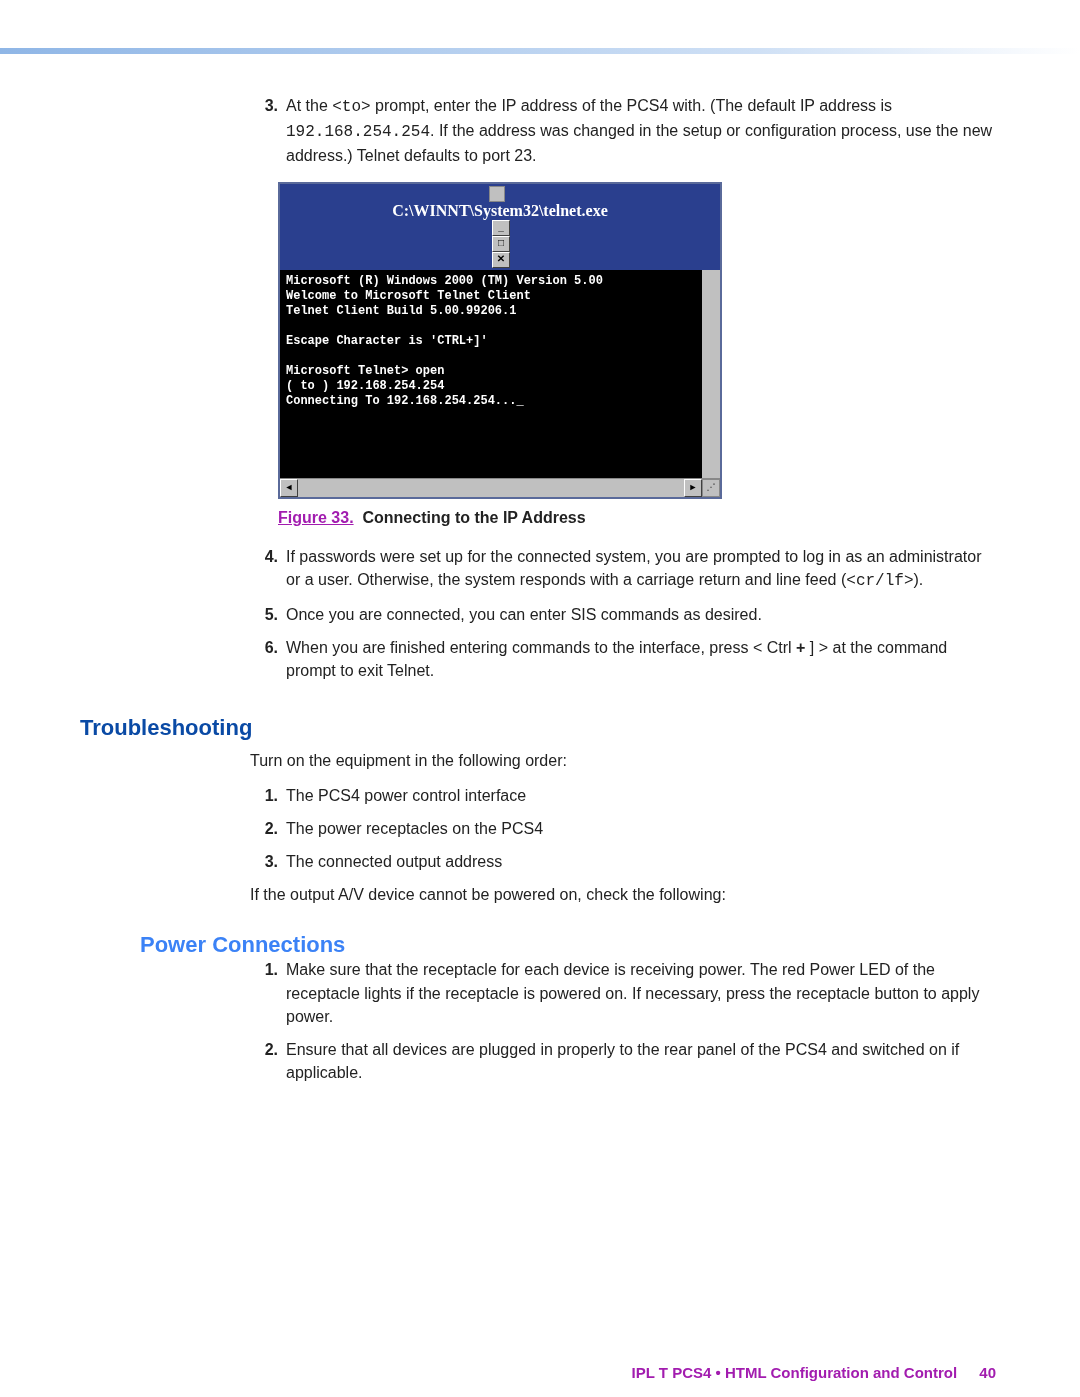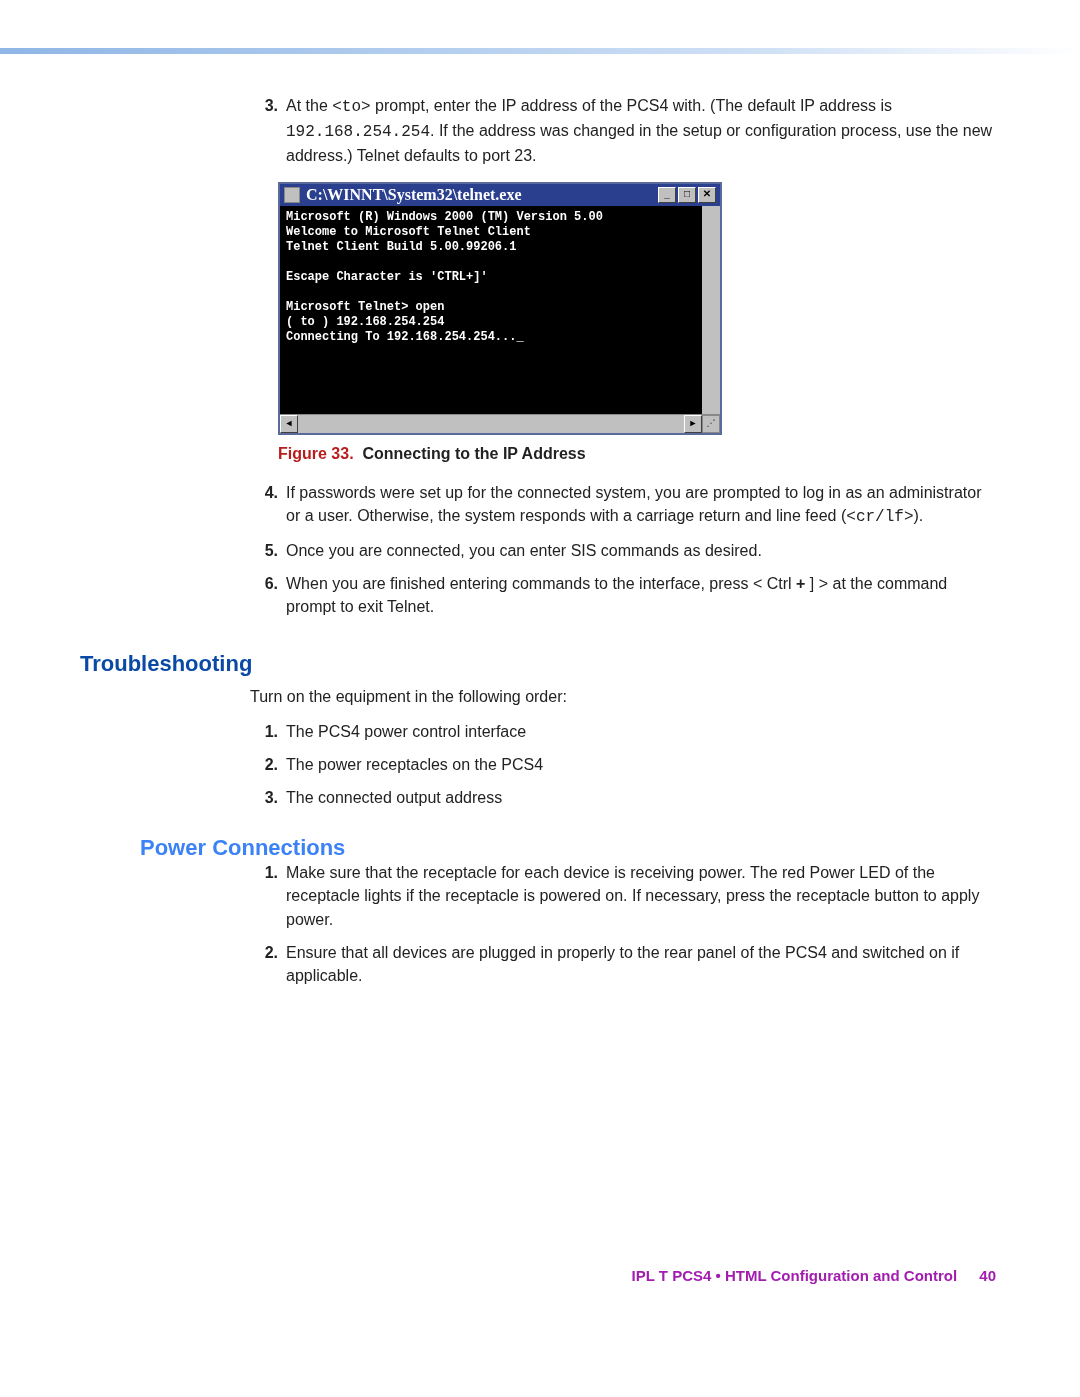--- a/index.html
+++ b/index.html
@@ -49,20 +49,21 @@
   }
   .telnet-title {
     background: #2a3f8e;
     color: #fff;
     font-family: "Times New Roman", serif;
     font-weight: bold;
     font-size: 16px;
     padding: 2px 4px;
     display: flex;
     align-items: center;
+    flex-direction: column;
   }
   .telnet-title .icon {
     width: 14px;
     height: 14px;
     background: #c0c0c0;
     margin-right: 6px;
     display: inline-block;
     border: 1px solid #888;
   }
   .telnet-title .spacer { flex:1; }
@@ -103,21 +104,21 @@
     width:16px; height:16px;
     background:#c0c0c0;
     border:1px solid #fff;
     border-right-color:#404040; border-bottom-color:#404040;
     font-size:9px; text-align:center; line-height:14px; color:#000;
   }
   .caption {
     font-weight: bold;
     margin: 10px 0 18px 0;
   }
-  .caption .fig { color:#b91c1c; }
+  .caption .fig { color:#a21caf;text-decoration:underline; }
   h1.sec {
     color: #0a4aa5;
     font-size: 22px;
     font-weight: bold;
     margin: 32px 0 8px 0;
   }
   h2.sub {
     color: #3b82f6;
     font-size: 22px;
     font-weight: bold;
@@ -216,20 +217,21 @@
     </div>
     <div class="num-item">
       <div class="num">2.</div>
       <div class="txt">The power receptacles on the PCS4</div>
     </div>
     <div class="num-item">
       <div class="num">3.</div>
       <div class="txt">The connected output address</div>
     </div>
 
+    <div class="para">If the output A/V device cannot be powered on, check the following:</div>
   </div>
 
   <h2 class="sub" style="margin-left:60px;">Power Connections</h2>
 
   <div class="indent">
     <div class="num-item">
       <div class="num">1.</div>
       <div class="txt">Make sure that the receptacle for each device is receiving power. The red Power LED of the receptacle lights if the receptacle is powered on. If necessary, press the receptacle button to apply power.</div>
     </div>
     <div class="num-item">

